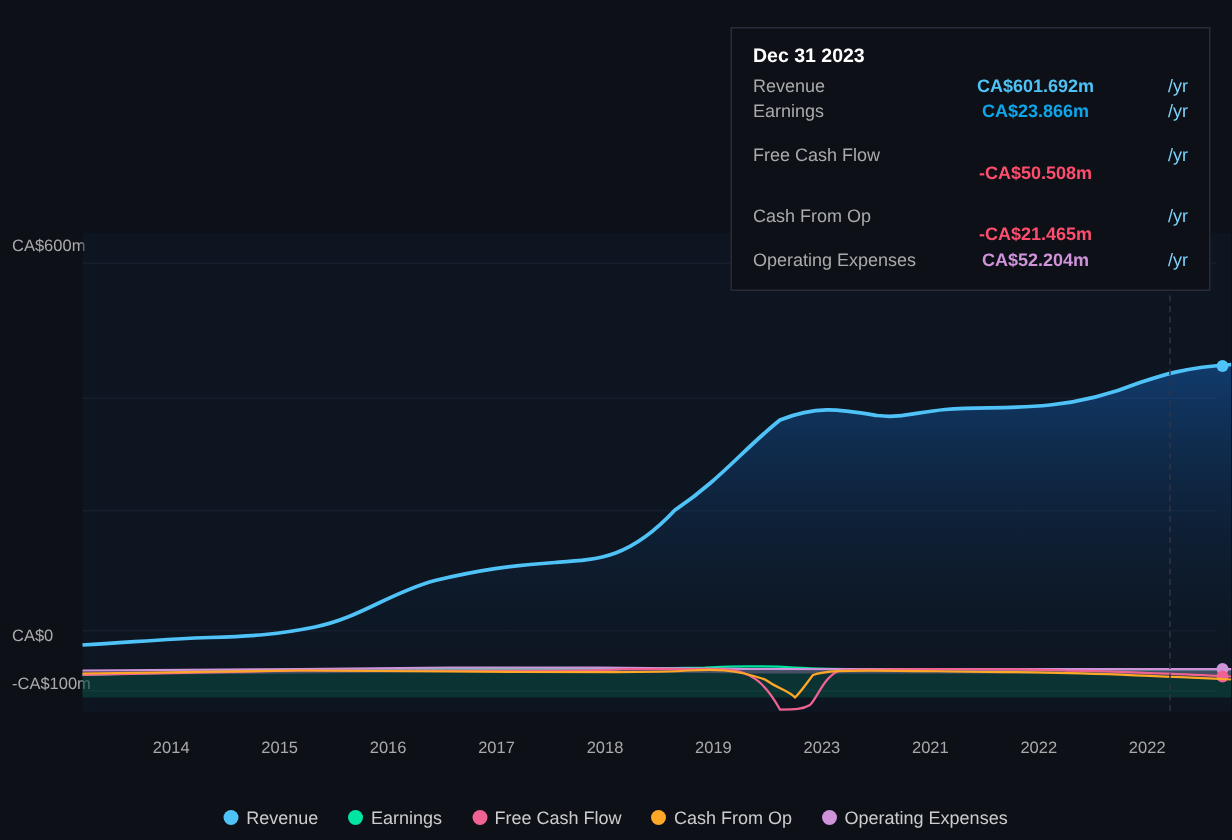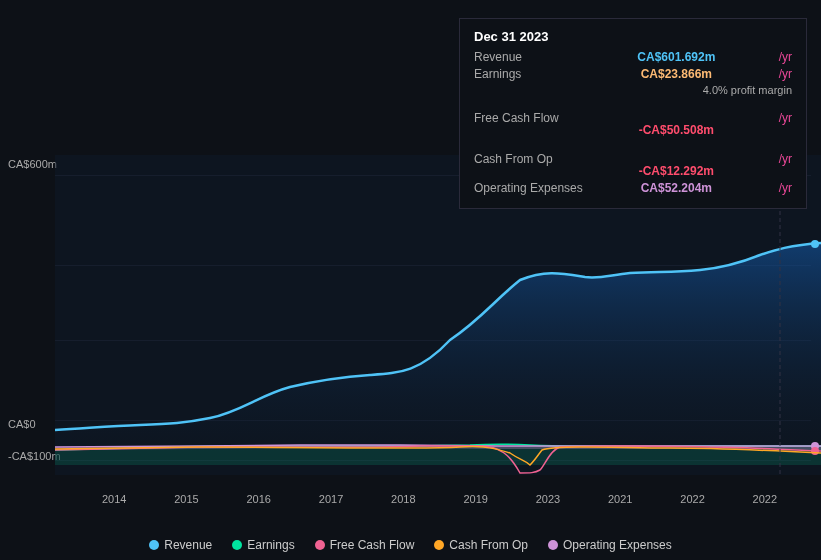--- a/index.html
+++ b/index.html
@@ -13,21 +13,21 @@
       position: relative;
     }
 
     #tooltip-box {
       position: absolute;
       top: 18px;
       right: 14px;
       background: #0d1117;
       border: 1px solid #2a2a3a;
       padding: 10px 14px;
-      width: 348px;
+      width: 320px;
       z-index: 10;
     }
 
     .tooltip-date {
       font-size: 13px;
       font-weight: bold;
       color: #fff;
       margin-bottom: 6px;
     }
 
@@ -42,26 +42,26 @@
     .tooltip-label {
       color: #aaa;
       min-width: 120px;
     }
 
     .tooltip-value {
       font-weight: bold;
     }
 
     .tooltip-value.blue { color: #4fc3f7; }
-    .tooltip-value.green { color: #fdba74; }
+    .tooltip-value.green { color: #0ea5e9; }
     .tooltip-value.red { color: #ff4d6d; margin-top: 24px; }
     .tooltip-value.purple { color: #ce93d8; }
 
     .tooltip-sub {
-      color: #ec4899;
+      color: #7dd3fc;
       font-size: 12px;
       margin-left: 20px;
     }
 
     .tooltip-margin {
       font-size: 11px;
       color: #aaa;
       text-align: right;
     }
 
@@ -146,34 +146,30 @@
     <span class="tooltip-label">Revenue</span>
     <span class="tooltip-value blue">CA$601.692m</span>
     <span class="tooltip-sub">/yr</span>
   </div>
 
   <div class="tooltip-row">
     <span class="tooltip-label">Earnings</span>
     <span class="tooltip-value green">CA$23.866m</span>
     <span class="tooltip-sub">/yr</span>
   </div>
-  <div class="tooltip-row">
-    <span class="tooltip-label"></span>
-    <span class="tooltip-margin">4.0% profit margin</span>
-  </div>
 
   <div class="tooltip-row">
     <span class="tooltip-label">Free Cash Flow</span>
     <span class="tooltip-value red">-CA$50.508m</span>
     <span class="tooltip-sub">/yr</span>
   </div>
 
   <div class="tooltip-row">
     <span class="tooltip-label">Cash From Op</span>
-    <span class="tooltip-value red">-CA$12.292m</span>
+    <span class="tooltip-value red">-CA$21.465m</span>
     <span class="tooltip-sub">/yr</span>
   </div>
 
   <div class="tooltip-row">
     <span class="tooltip-label">Operating Expenses</span>
     <span class="tooltip-value purple">CA$52.204m</span>
     <span class="tooltip-sub">/yr</span>
   </div>
 </div>
 

